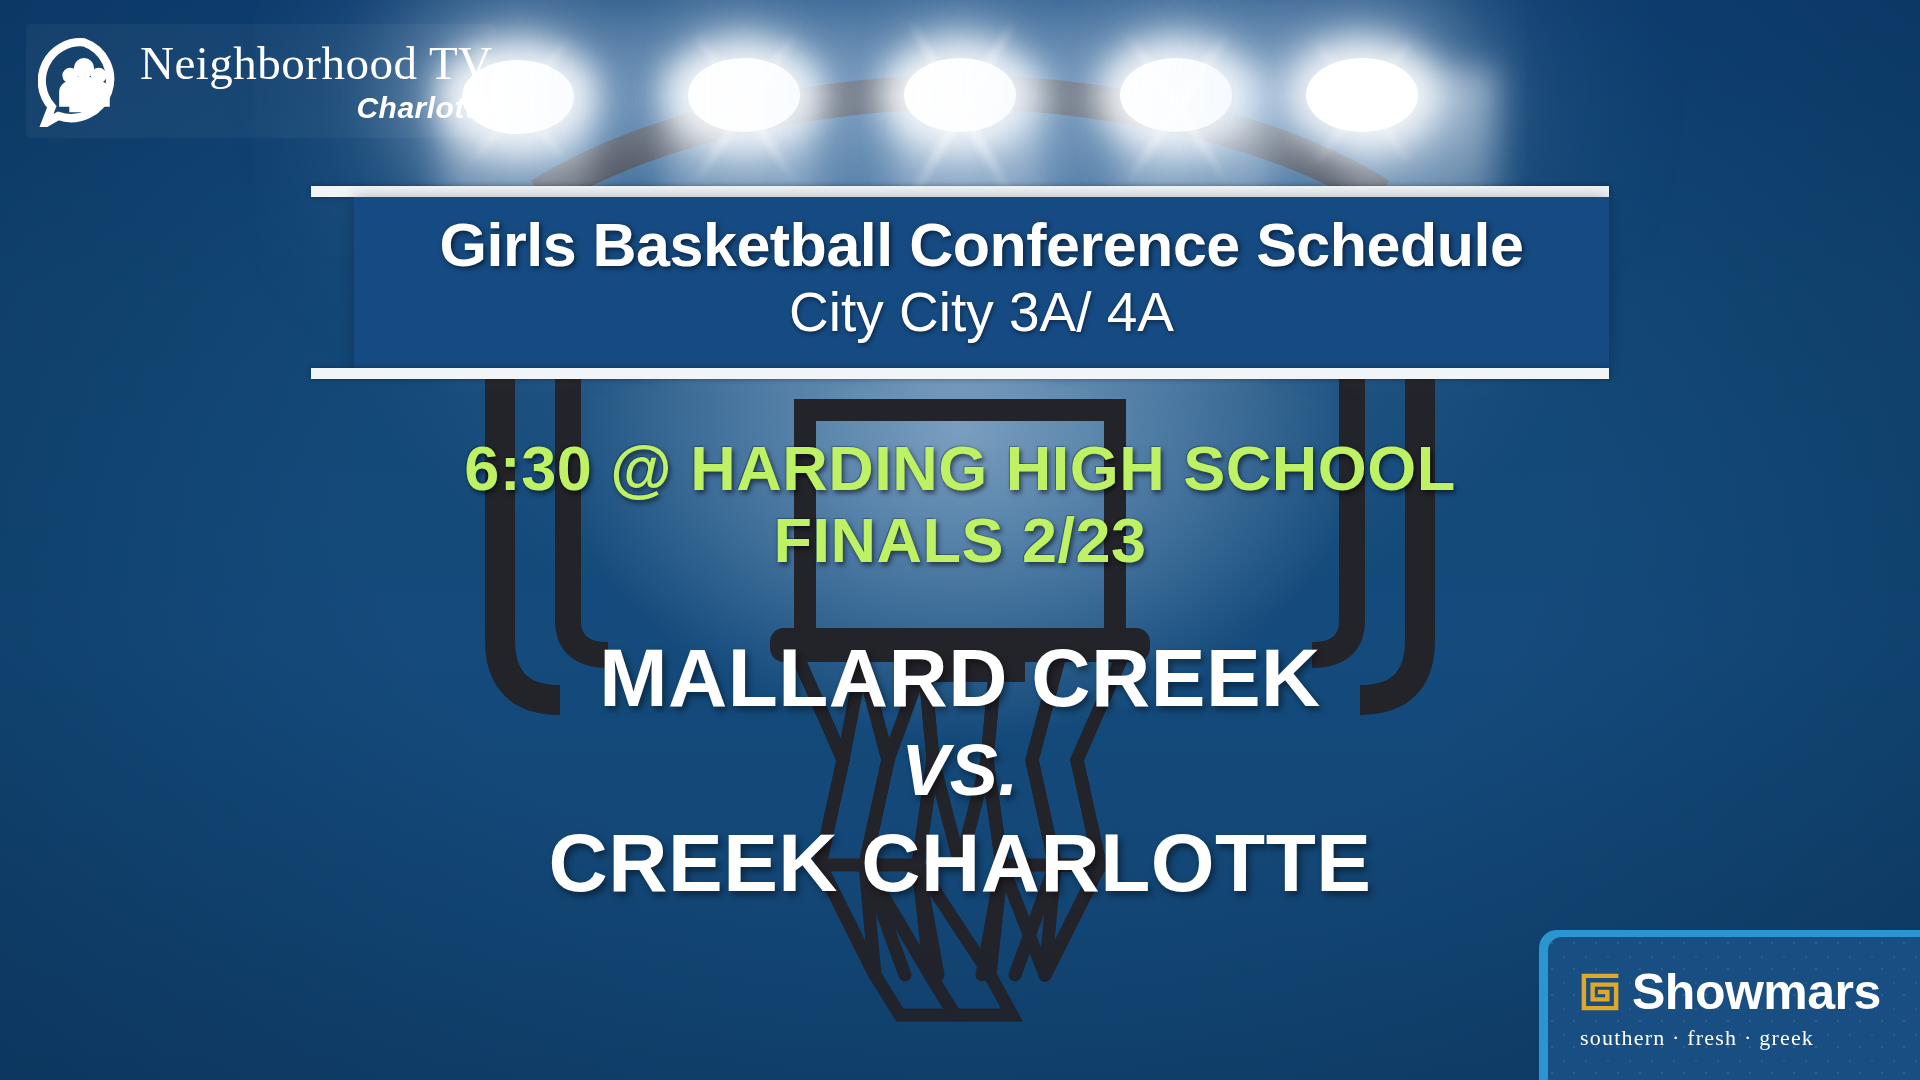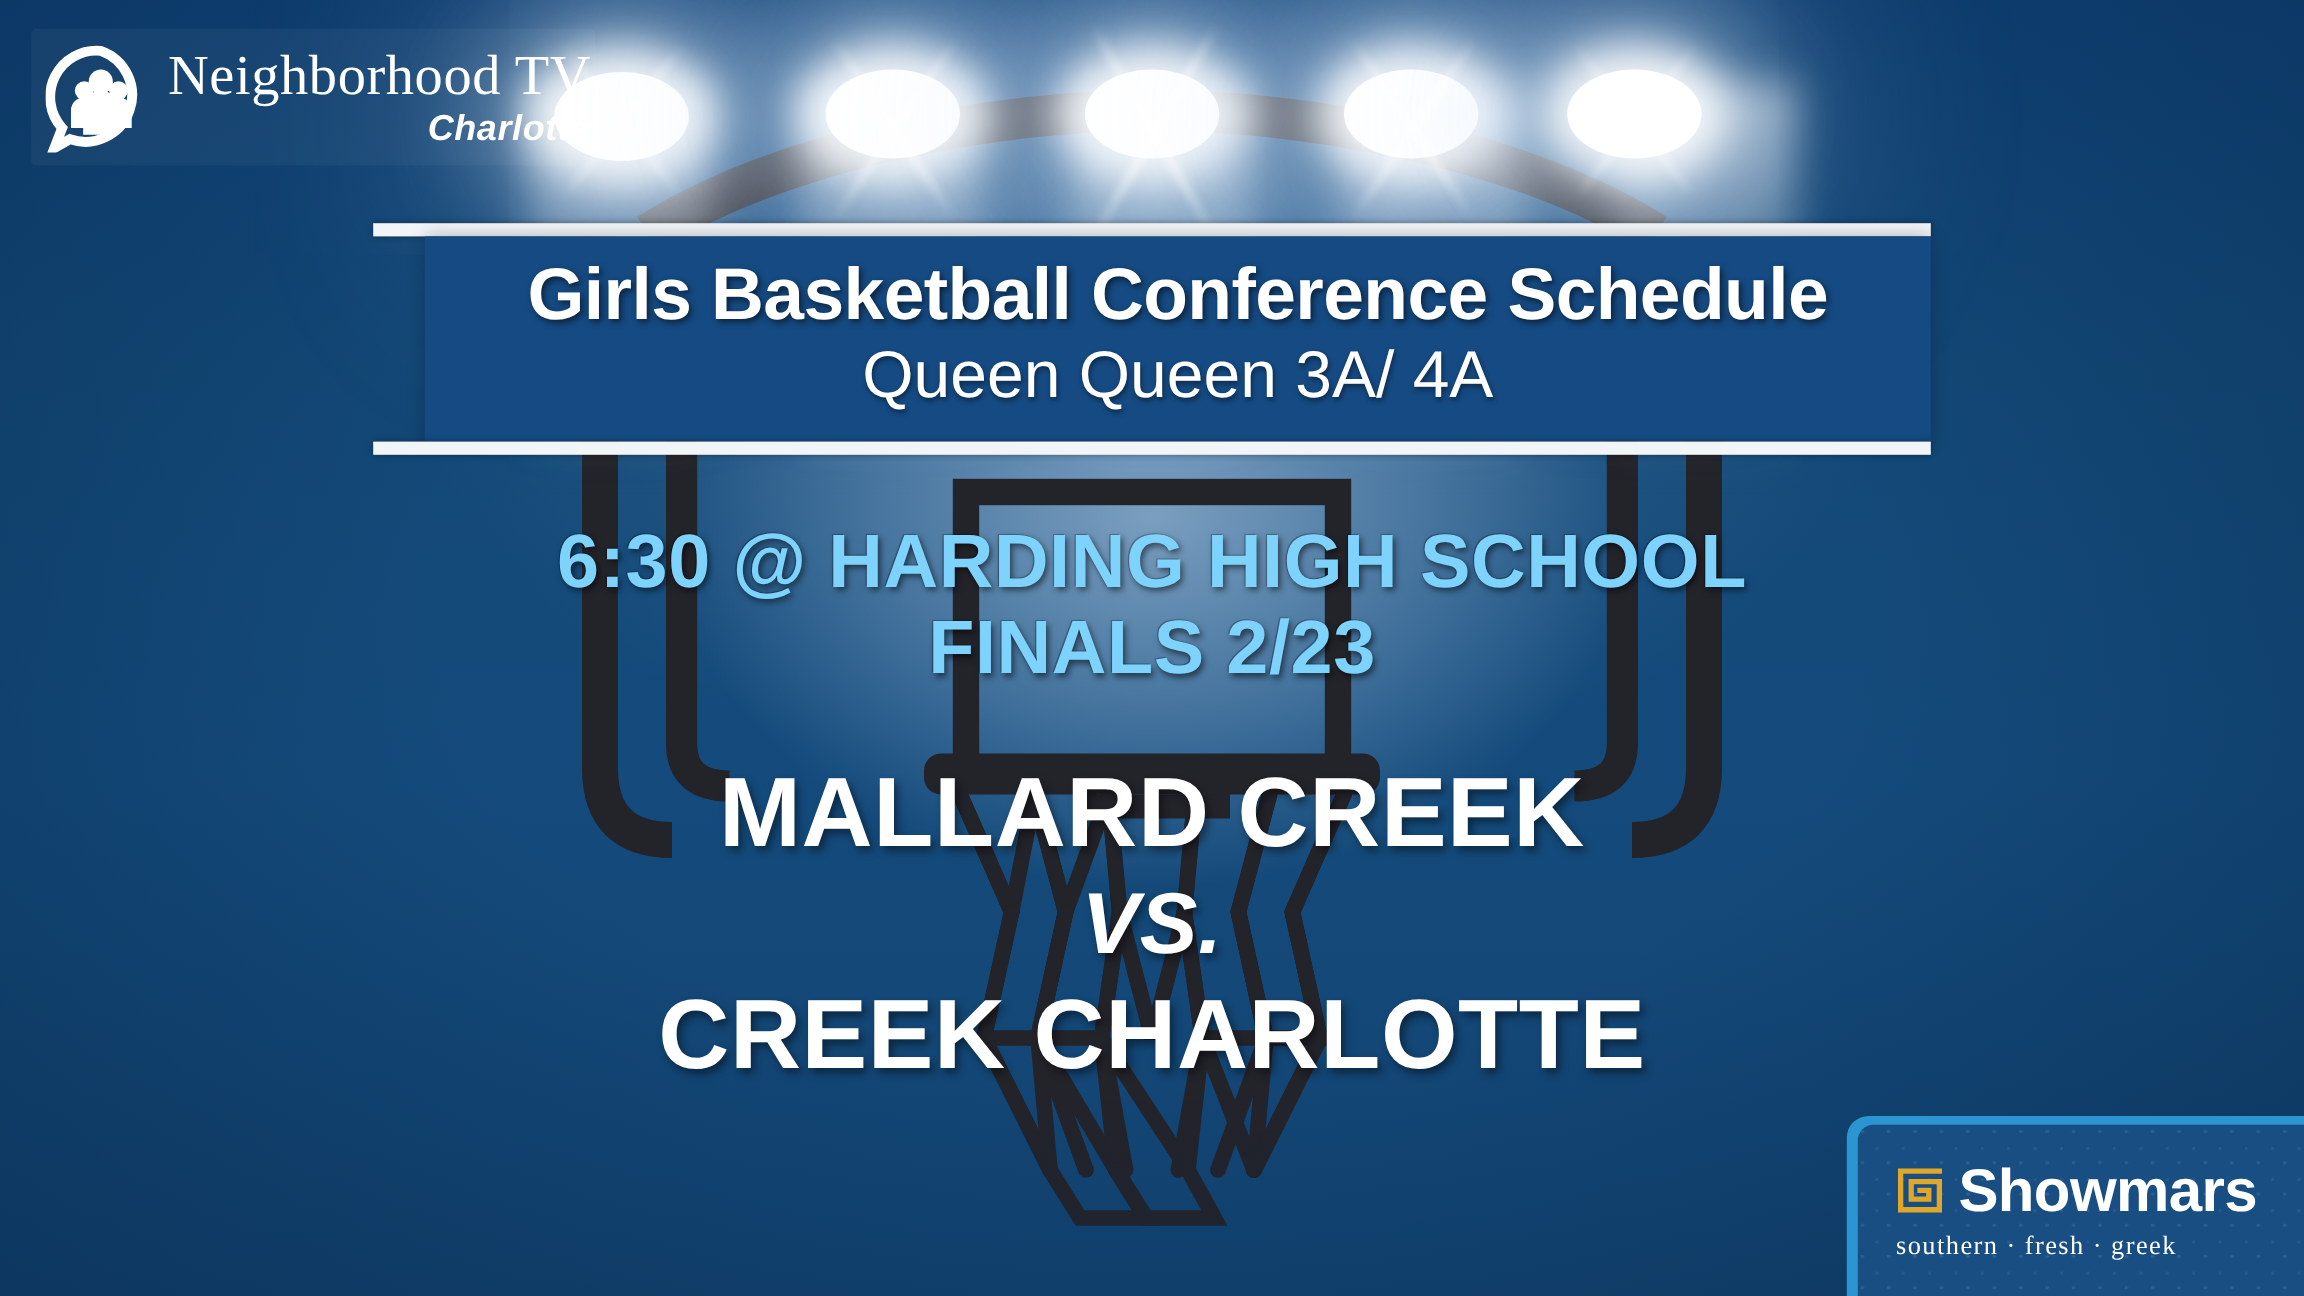--- a/index.html
+++ b/index.html
@@ -142,21 +142,21 @@
   }
 
   
   .venue-block {
     position: absolute;
     left: 0; top: 432px;
     width: 1920px;
     text-align: center;
   }
   .venue-line {
-    color: #7dd3fc;
+    color: #bef264;
     font-size: 63px;
     font-weight: bold;
     letter-spacing: 0.5px;
     line-height: 1.15;
     text-shadow:
       2px 3px 5px rgba(0,0,0,0.55),
       -1px -1px 0 rgba(0,0,0,0.25);
     white-space: nowrap;
   }
 
@@ -343,21 +343,21 @@
     <div class="ntv-text">
       <div class="ntv-name">Neighborhood TV</div>
       <div class="ntv-city">Charlotte</div>
     </div>
   </div>
 
   <div class="banner-wrap">
     <div class="banner-rule top"></div>
     <div class="banner-box">
       <div class="banner-title">Girls Basketball Conference Schedule</div>
-      <div class="banner-sub">Queen Queen 3A/ 4A</div>
+      <div class="banner-sub">City City 3A/ 4A</div>
     </div>
     <div class="banner-rule bottom"></div>
   </div>
 
   <div class="venue-block">
     <div class="venue-line">6:30 @ HARDING HIGH SCHOOL</div>
     <div class="venue-line">FINALS 2/23</div>
   </div>
 
   <div class="matchup">

